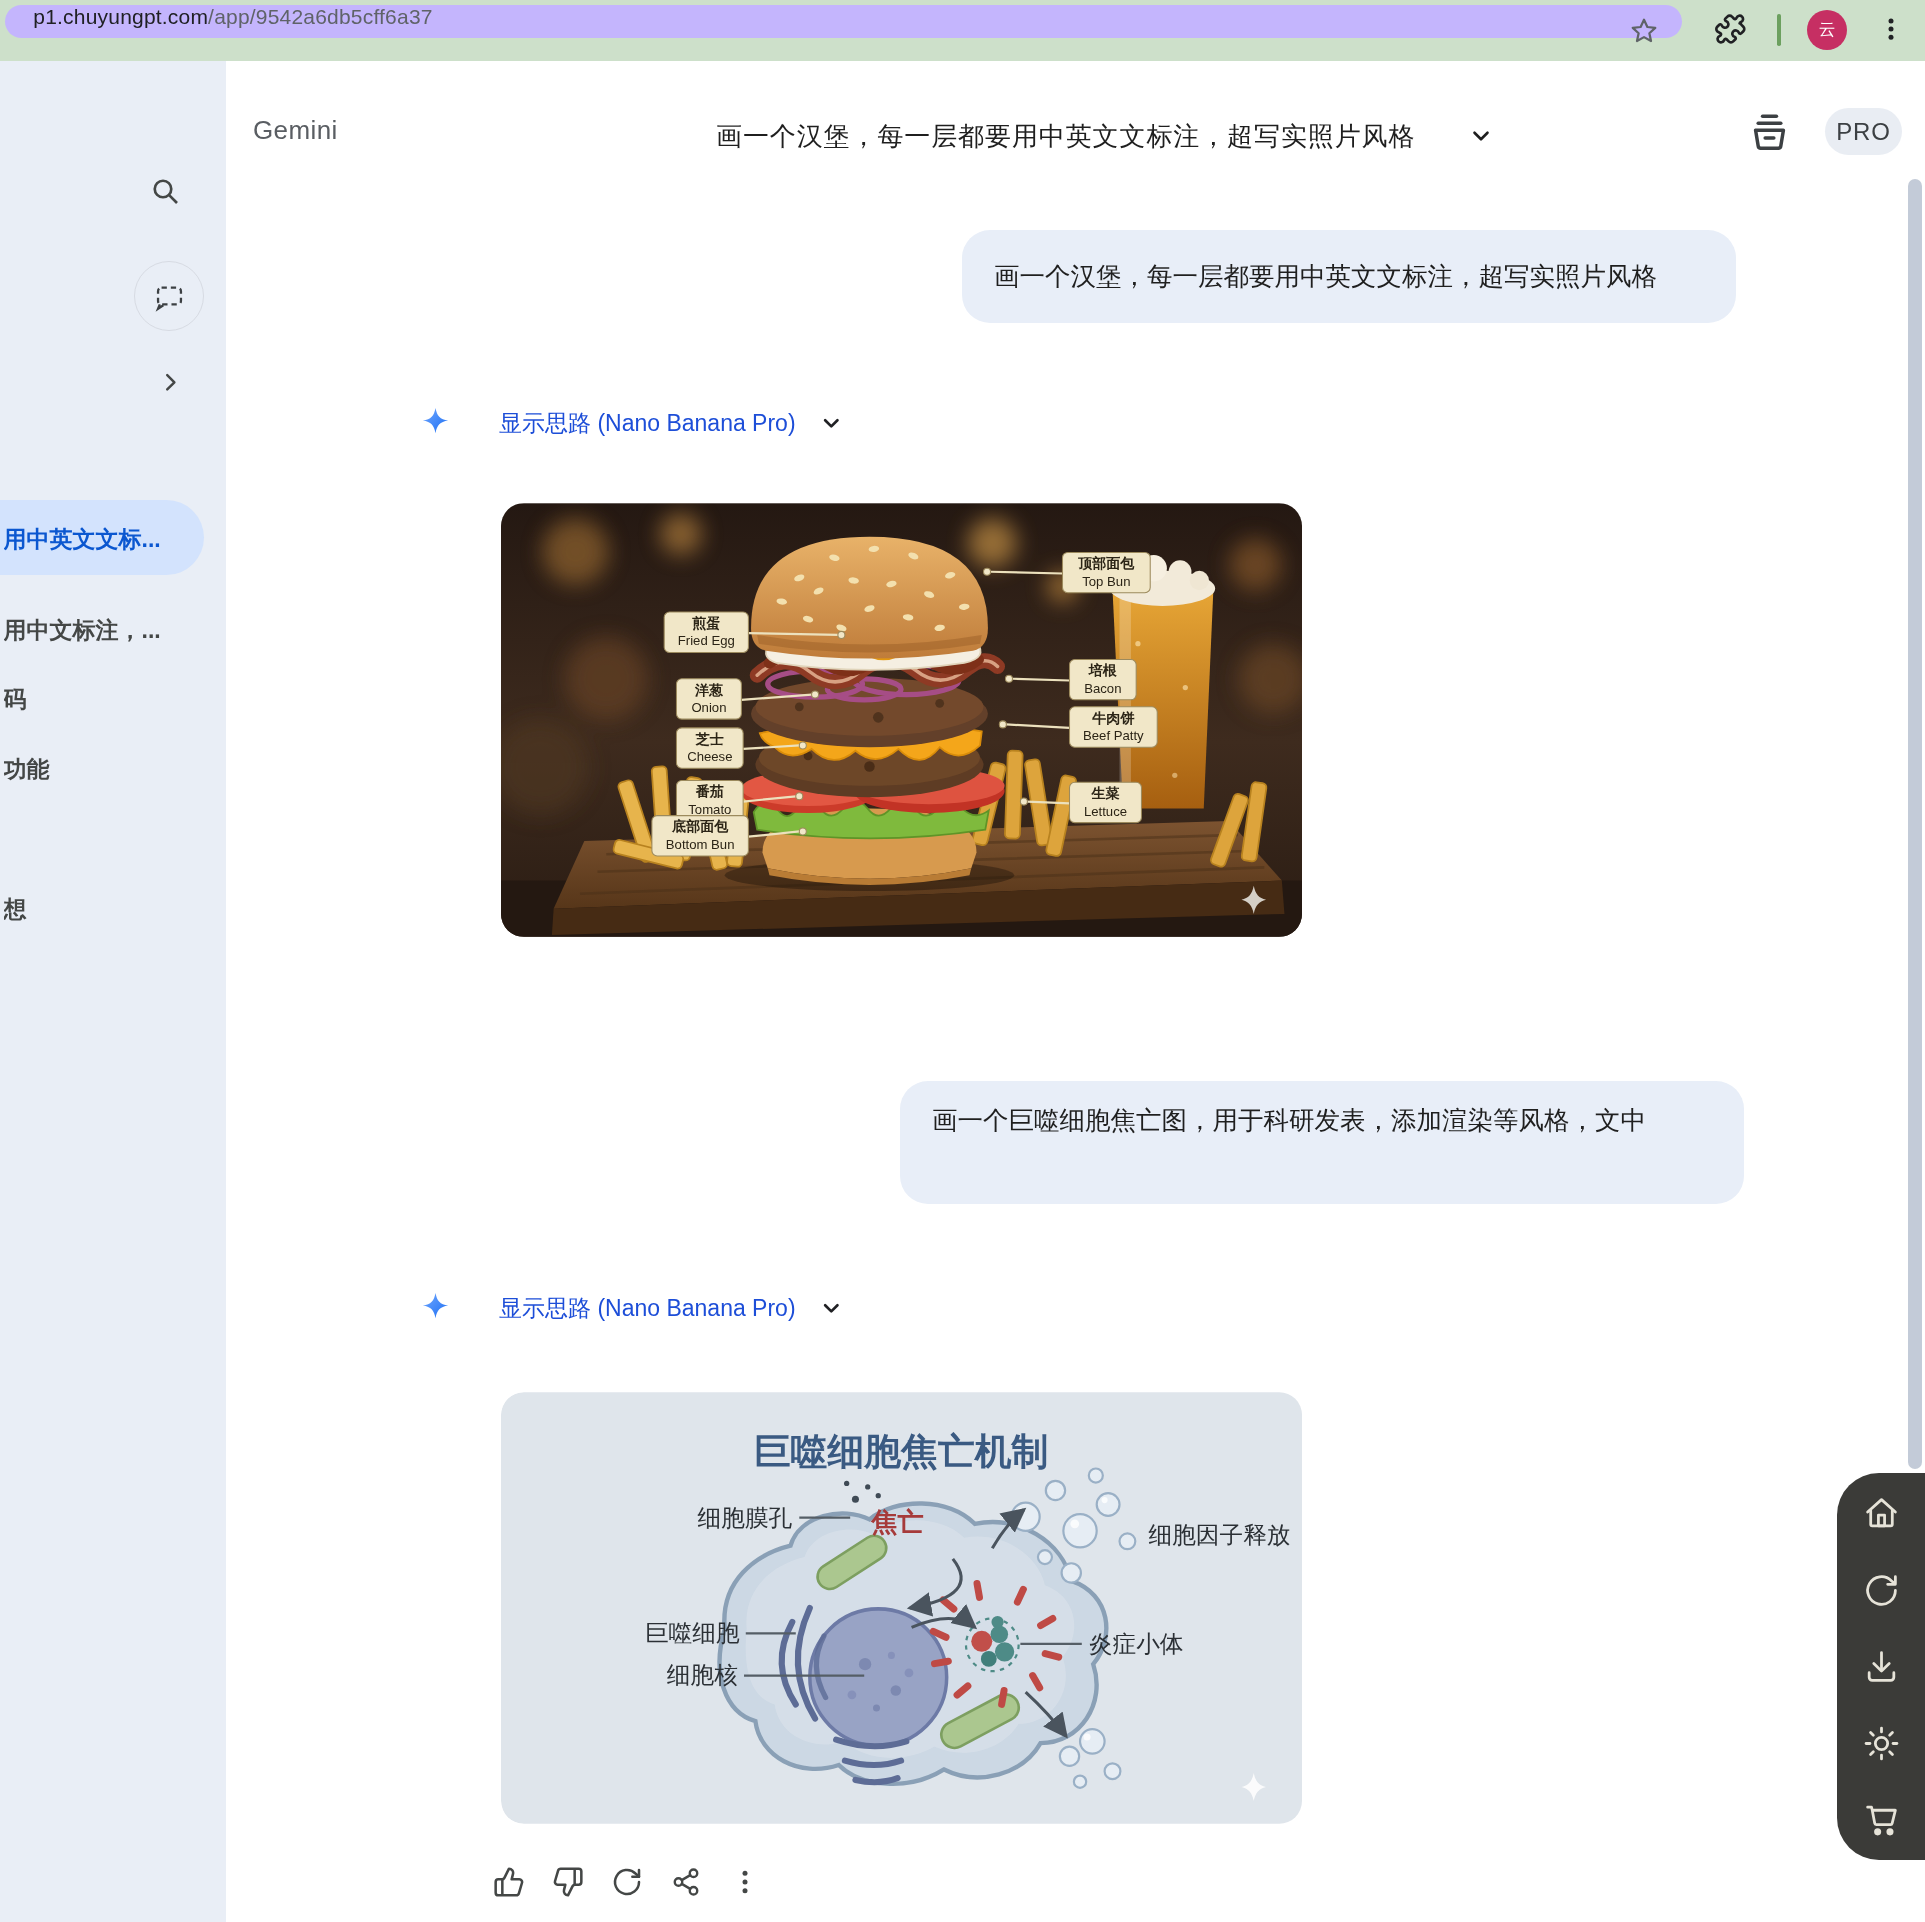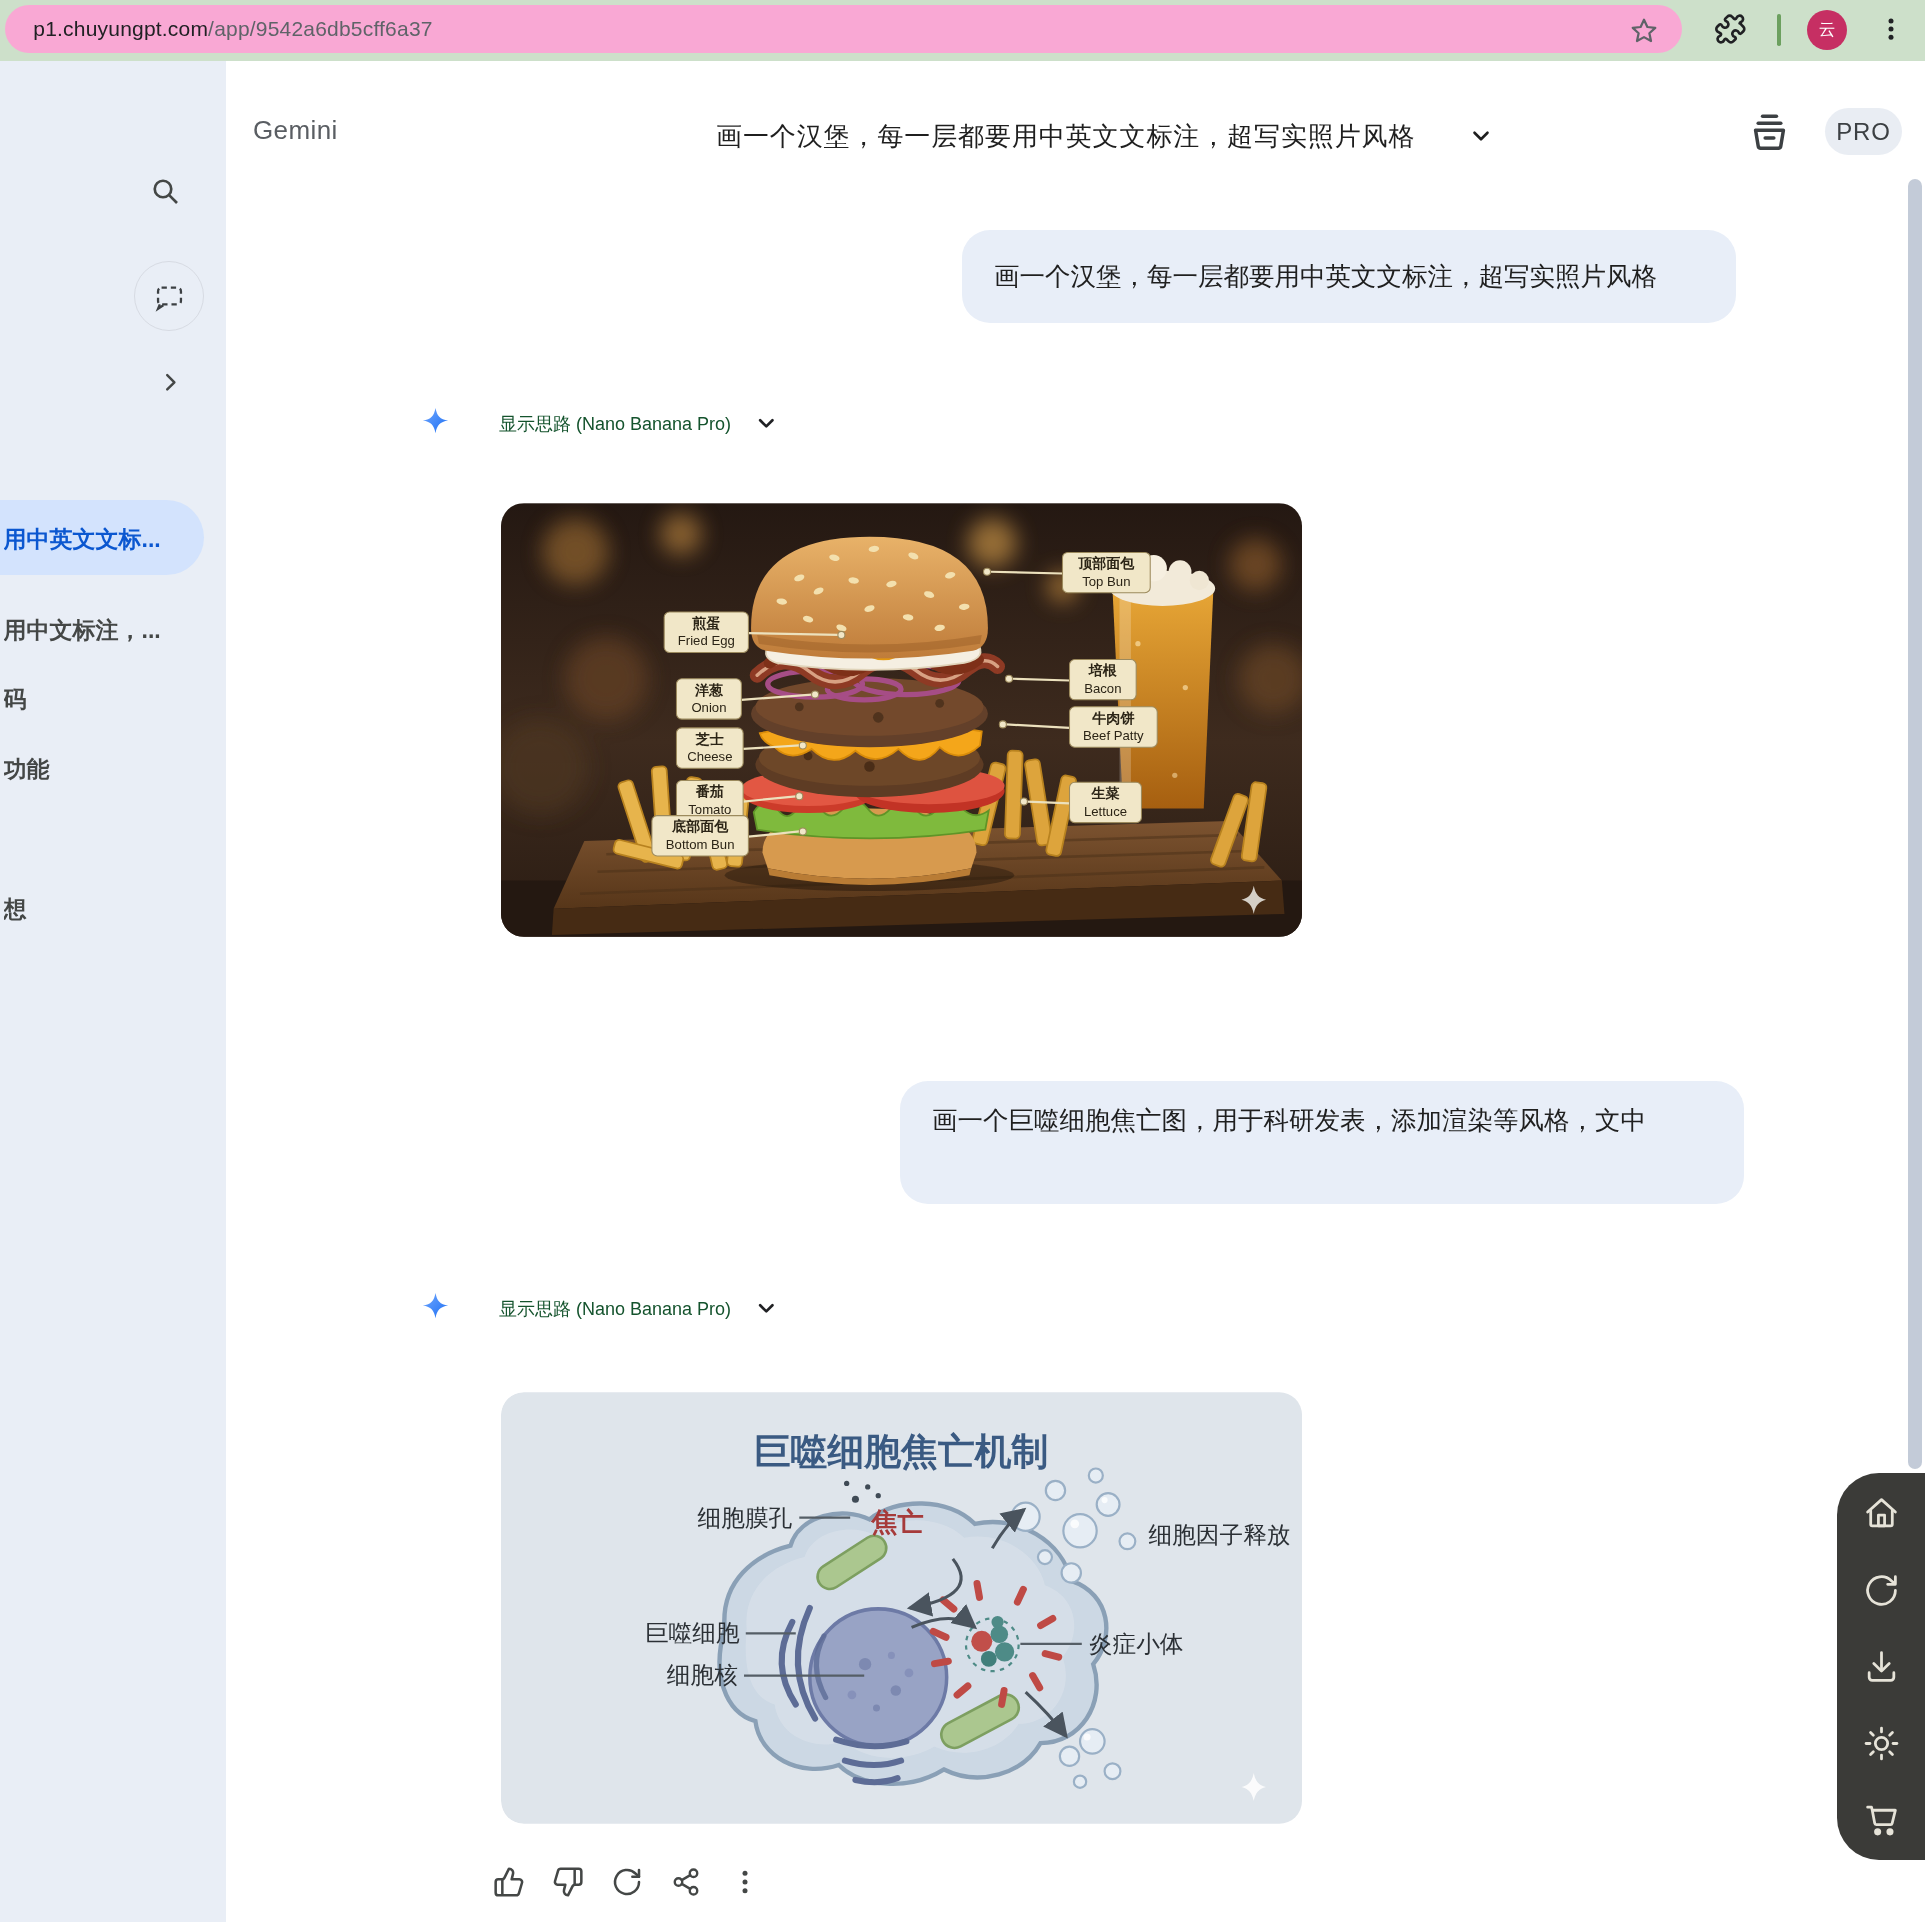--- a/index.html
+++ b/index.html
@@ -1,22 +1,22 @@
 <!DOCTYPE html>
 <html style="font-size:14px"><head>
 <meta charset="utf-8">
 <style>
   html,body{margin:0;padding:0;}
   body{width:1926px;height:1922px;position:relative;overflow:hidden;background:#ffffff;
        font-family:"Liberation Sans","DejaVu Sans",sans-serif;color:#1f1f1f;}
   .abs{position:absolute;}
   
   .chrome{left:0;top:0;width:1926px;height:61px;background:#cde0ca;}
-  .urlpill{left:5.3px;top:5.3px;width:1677px;height:48px;background:#f9a8d4;border-radius:24.6px;
-           display:flex;align-items:center;padding-left:28px;box-sizing:border-box;}
+  .urlpill{left:5.3px;top:5.3px;width:1677px;height:33px;background:#c4b5fd;border-radius:24.6px;
+           display:flex;align-items:flex-start;padding-left:28px;box-sizing:border-box;}
   .urltext{font-size:21px;color:#202124;letter-spacing:0.2px;}
   .urltext .path{color:#5f6368;}
   .chromeicon{width:33px;height:33px;display:flex;align-items:center;justify-content:center;}
   .divider-v{left:1777px;top:14px;width:3.5px;height:32px;background:#6ca05f;border-radius:1.8px;}
   .avatar{left:1807px;top:9.7px;width:40px;height:40px;border-radius:50%;background:#c62f63;
           color:#fff;font-size:16.7px;display:flex;align-items:center;justify-content:center;}
   
   .appmain{left:0;top:61px;width:1926px;height:1861px;background:#ffffff;}
   .sidebar{left:0;top:61px;width:226px;height:1861px;background:#e9eef6;}
   .sideitem{font-size:23px;color:#444746;white-space:nowrap;overflow:hidden;font-weight:bold;}
@@ -26,21 +26,21 @@
                   display:flex;align-items:center;justify-content:center;background:transparent;}
   
   .brand{left:253px;top:115px;font-size:26px;font-weight:500;color:#5a5e63;letter-spacing:0.4px;}
   .convtitle{left:716px;top:119px;font-size:26px;font-weight:500;color:#1f1f1f;letter-spacing:0.9px;}
   .probadge{left:1825px;top:108px;width:77px;height:47px;background:#e9edf3;border-radius:24px;
             display:flex;align-items:center;justify-content:center;font-size:24px;color:#3c4043;letter-spacing:0.9px;}
   
   .bubble{background:#e8eef8;border-radius:28px;box-sizing:border-box;}
   .bubble1{left:962px;top:230px;width:774px;height:93px;display:flex;align-items:center;padding-left:32px;font-size:25.5px;}
   .bubble2{left:900px;top:1081px;width:844px;height:123px;padding:17px 32px;font-size:25.5px;line-height:44px;}
-  .thoughtrow{display:flex;align-items:center;font-size:18px;font-weight:500;color:#14532d;}
+  .thoughtrow{display:flex;align-items:center;font-size:23px;font-weight:500;color:#1d4ed8;}
   .figure{border-radius:23px;overflow:hidden;}
   .actionbar{left:492px;top:1859px;width:316px;height:46px;display:flex;align-items:center;gap:26px;}
   .actionbtn{width:33px;height:33px;display:flex;align-items:center;justify-content:center;border:none;background:transparent;padding:0;}
   
   .sidetools{left:1837px;top:1473px;width:89px;height:387px;background:#3b3b38;border-radius:42px 0 0 42px;
              display:flex;flex-direction:column;align-items:center;justify-content:space-between;padding:21px 0;box-sizing:border-box;}
   .sidetools .tool{width:39px;height:39px;display:flex;align-items:center;justify-content:center;background:transparent;border:none;padding:0;}
   .scrollthumb{left:1908px;top:179px;width:14px;height:1290px;background:#c3cbd8;border-radius:7px;}
   svg{display:block;}
 </style>

